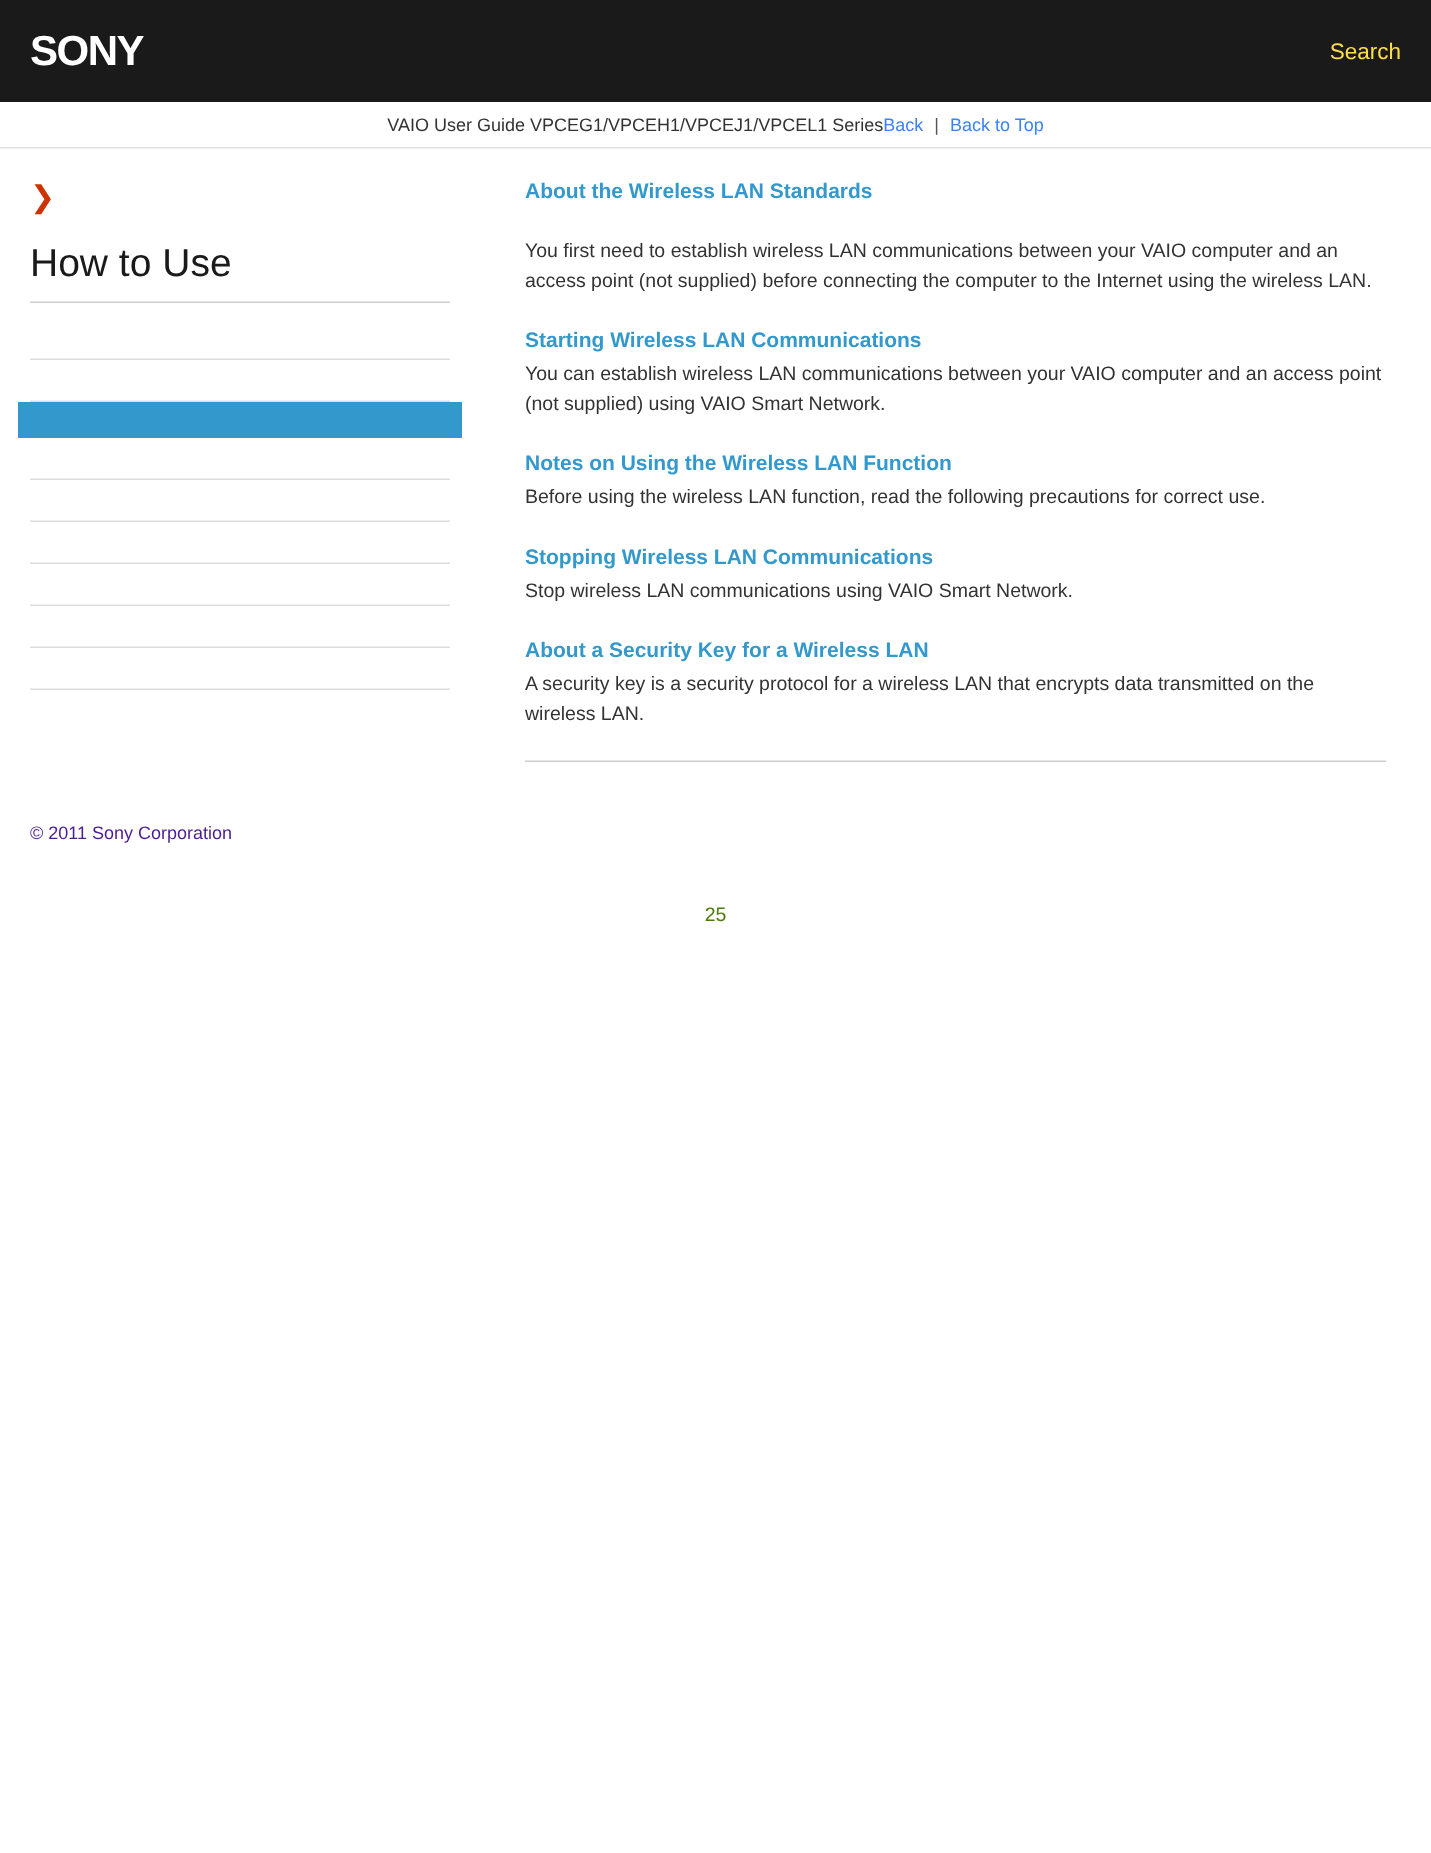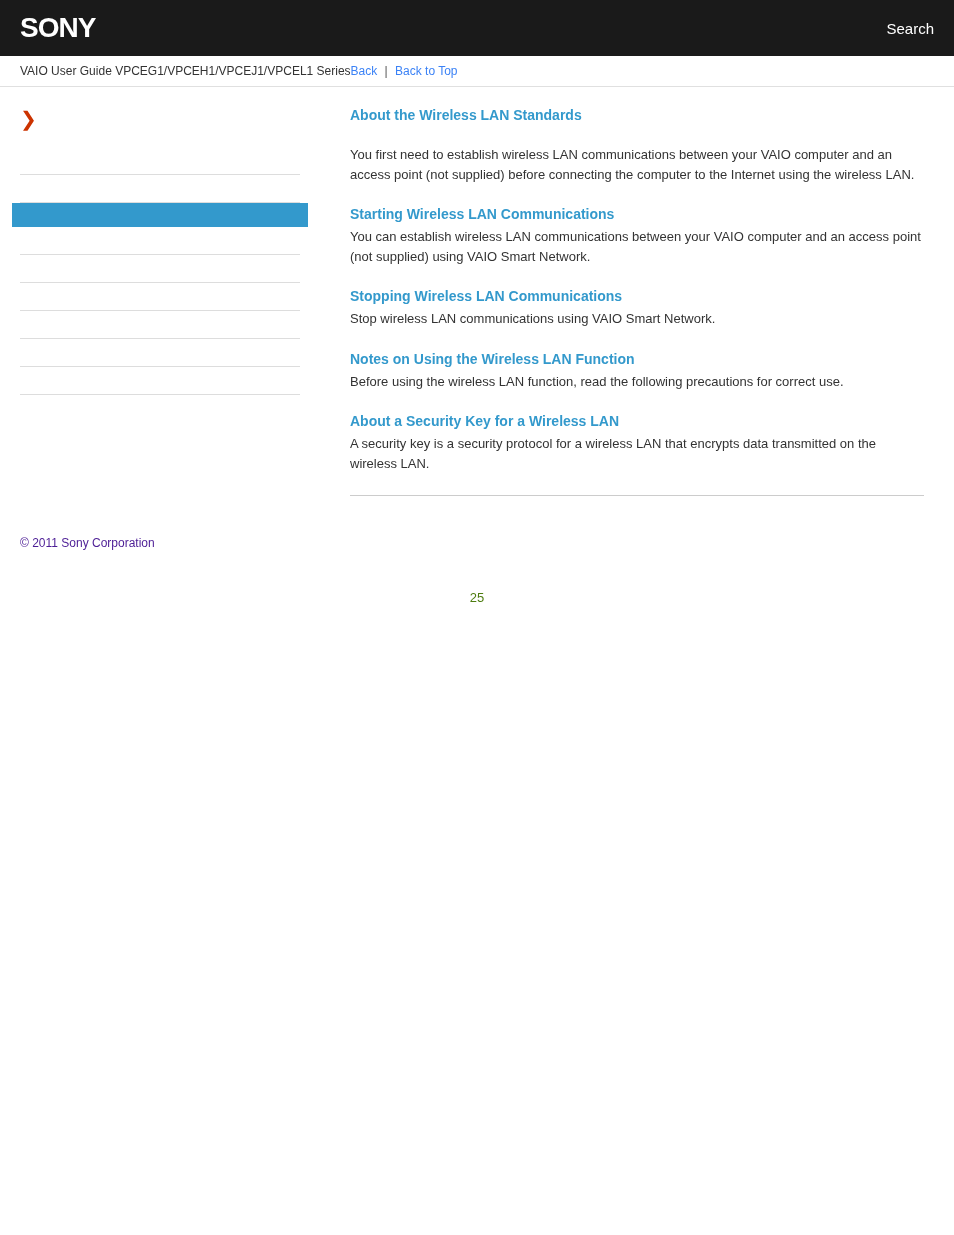--- a/index.html
+++ b/index.html
@@ -8,46 +8,46 @@
       font-size: 13px;
       color: #333;
       background: #fff;
       width: 954px;
       min-height: 1235px;
     }
 
     
     .header {
       background: #1a1a1a;
-      height: 56px;
+      height: 68px;
       display: flex;
       align-items: center;
       justify-content: space-between;
       padding: 0 20px;
     }
     .sony-logo {
       color: #fff;
       font-size: 28px;
       font-weight: 900;
       font-family: 'Arial Black', Arial, sans-serif;
       letter-spacing: -1px;
     }
     .search-btn {
-      color: #ffffff;
+      color: #fde047;
       background: none;
       border: none;
       font-size: 15px;
       cursor: pointer;
     }
 
     
     .breadcrumb-bar {
       padding: 8px 20px;
       display: flex;
-      justify-content: flex-start;
+      justify-content: center;
       align-items: center;
       border-bottom: 1px solid #e0e0e0;
       font-size: 12px;
     }
     .breadcrumb-bar .guide-title {
       color: #333;
     }
     .breadcrumb-bar .nav-links {
       color: #0077cc;
     }
@@ -174,20 +174,21 @@
     <a href="#">Back</a>
     <span> | </span>
     <a href="#">Back to Top</a>
   </span>
 </div>
 
 <div class="main-container">
 
   <div class="sidebar">
     <span class="sidebar-arrow">❯</span>
+    <div class="sidebar-title">How to Use</div>
 
     <div class="sidebar-item empty"></div>
     <div class="sidebar-item empty"></div>
     <div class="sidebar-item active"></div>
     <div class="sidebar-item empty"></div>
     <div class="sidebar-item empty"></div>
     <div class="sidebar-item empty"></div>
     <div class="sidebar-item empty"></div>
     <div class="sidebar-item empty"></div>
     <div class="sidebar-item empty"></div>
@@ -208,30 +209,30 @@
 
     <div class="content-section">
       <h2>
         <a href="#">Starting Wireless LAN Communications</a>
       </h2>
       <p>You can establish wireless LAN communications between your VAIO computer and an access point (not supplied) using VAIO Smart Network.</p>
     </div>
 
     <div class="content-section">
       <h2>
+        <a href="#">Notes on Using the Wireless LAN Function</a>
+      </h2>
+      <p>Before using the wireless LAN function, read the following precautions for correct use.</p>
+    </div>
+
+    <div class="content-section">
+      <h2>
         <a href="#">Stopping Wireless LAN Communications</a>
       </h2>
       <p>Stop wireless LAN communications using VAIO Smart Network.</p>
-    </div>
-
-    <div class="content-section">
-      <h2>
-        <a href="#">Notes on Using the Wireless LAN Function</a>
-      </h2>
-      <p>Before using the wireless LAN function, read the following precautions for correct use.</p>
     </div>
 
     <div class="content-section">
       <h2>
         <a href="#">About a Security Key for a Wireless LAN</a>
       </h2>
       <p>A security key is a security protocol for a wireless LAN that encrypts data transmitted on the wireless LAN.</p>
     </div>
 
     <hr class="content-divider">

